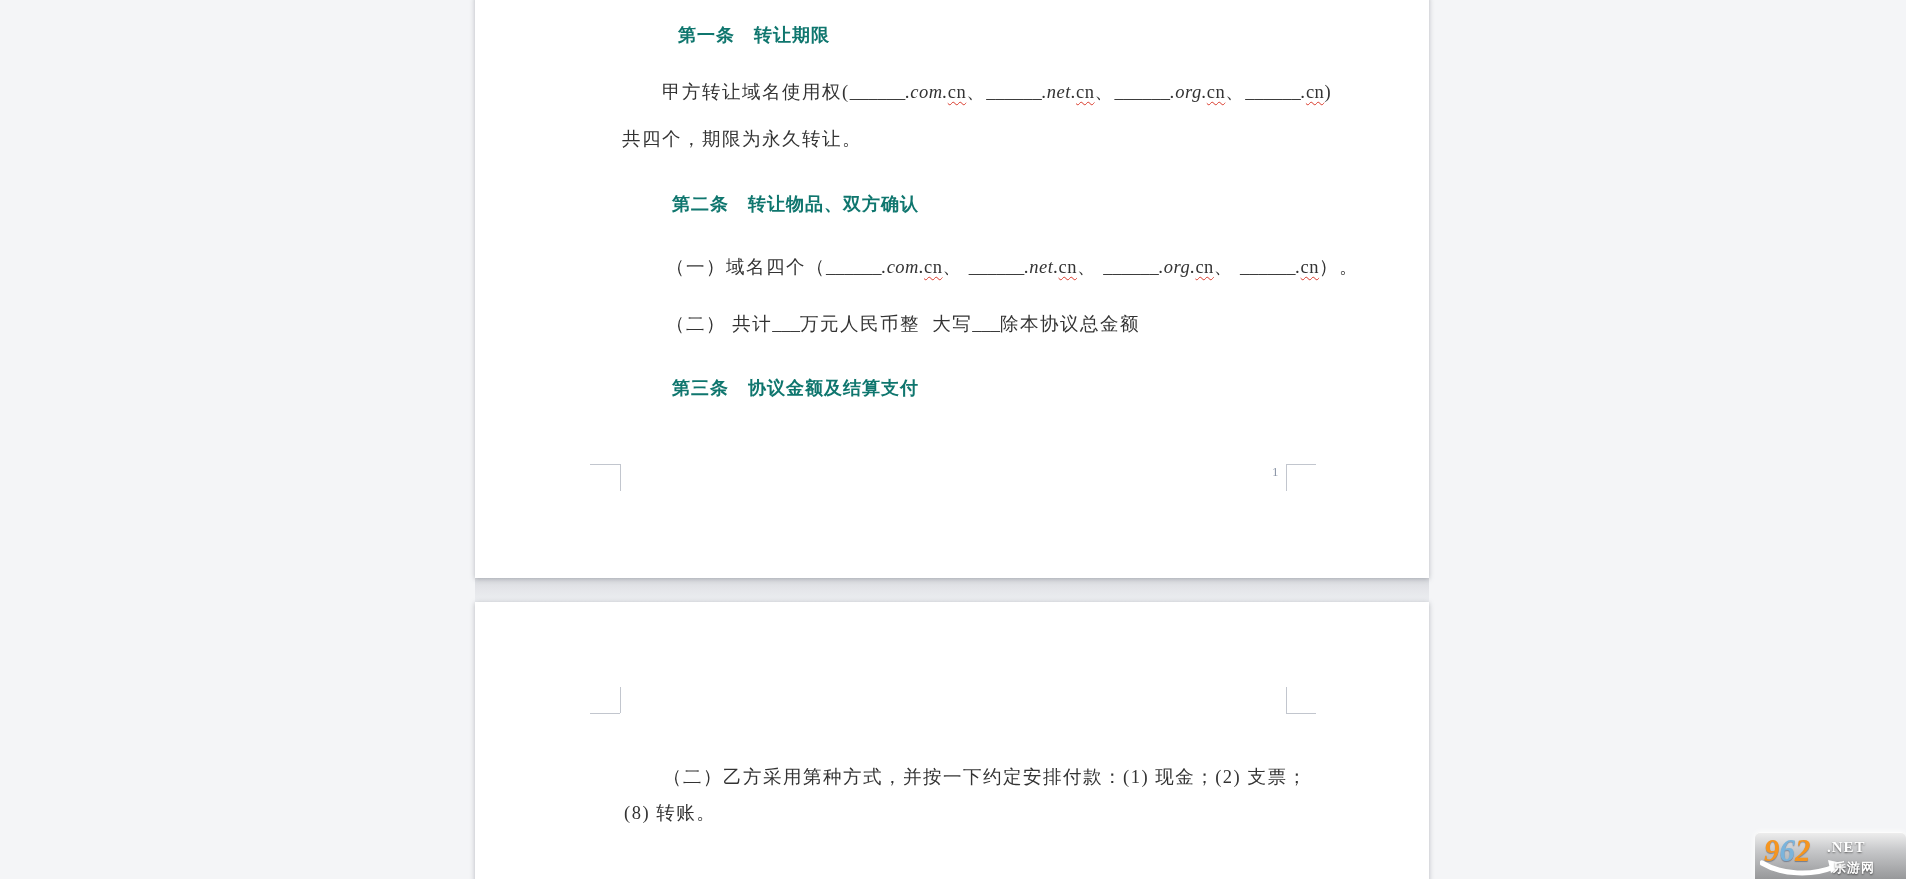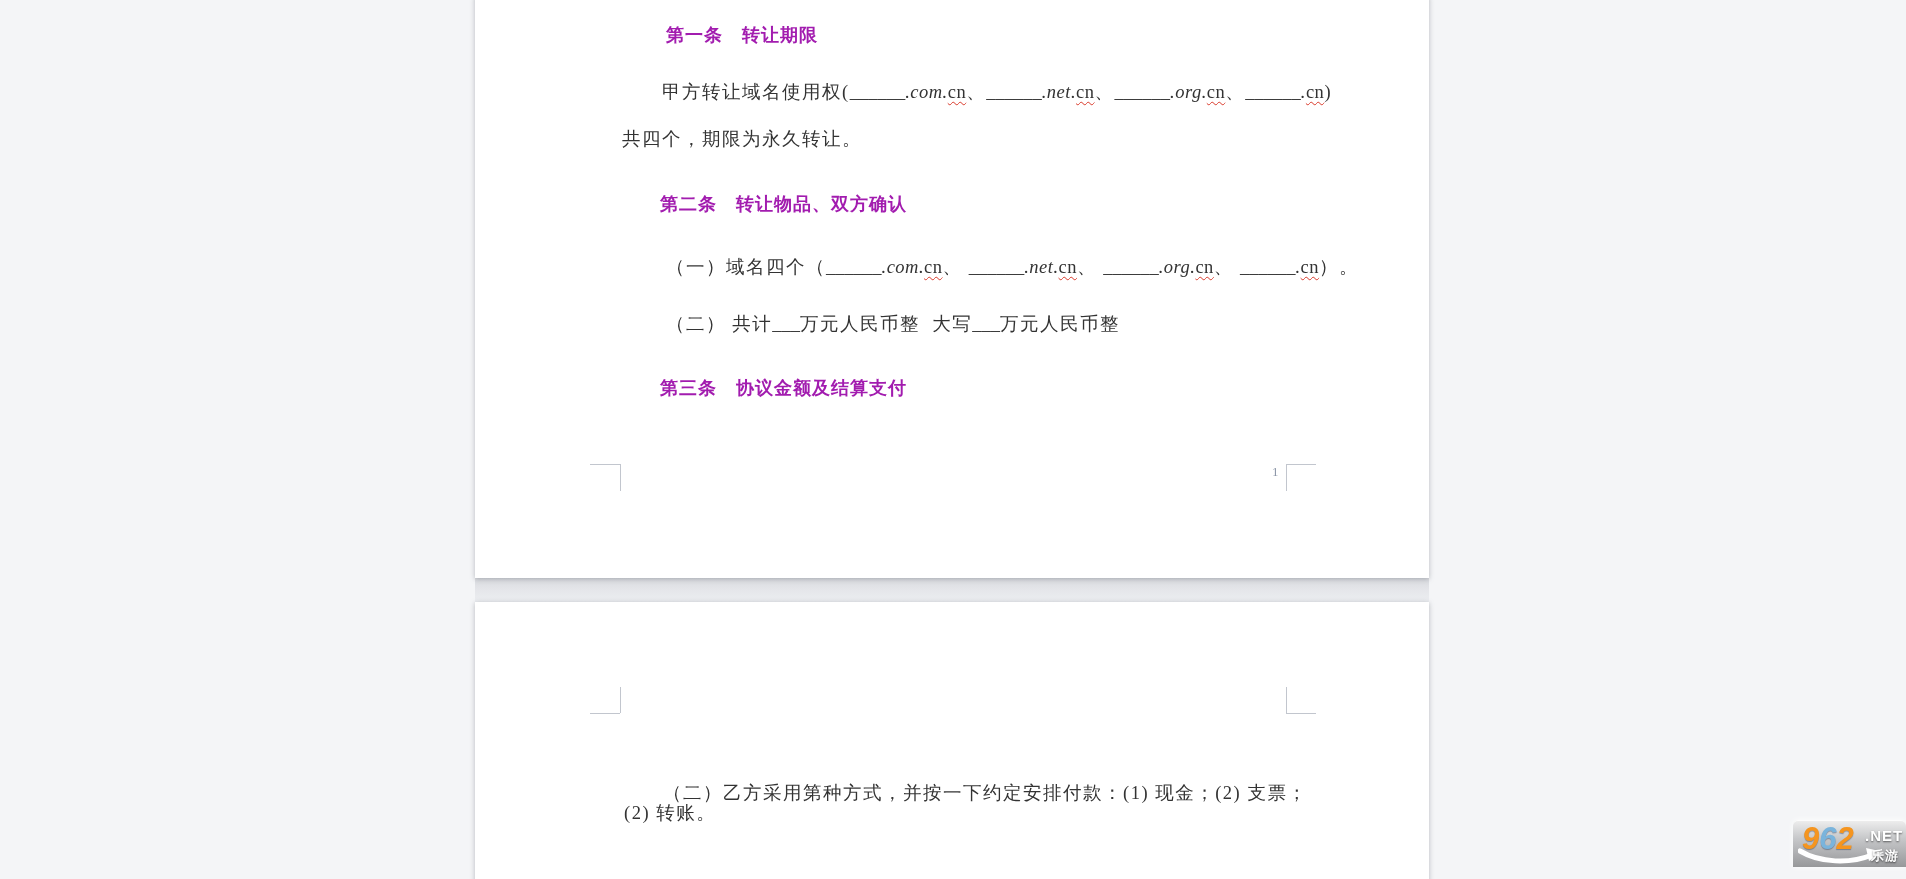--- a/index.html
+++ b/index.html
@@ -27,23 +27,24 @@
   .line{
     position:absolute;
     white-space:pre;
     font-size:18.5px;
     letter-spacing:1.5px;
     color:#333333;
     line-height:22px;
   }
   .line.h{
     font-weight:bold;
-    color:#a21caf;
+    color:#0f766e;
     font-size:18px;
     letter-spacing:1px;
+    margin-left:12px;
   }
   .line span.u{letter-spacing:0;}
   .line span.lat{letter-spacing:.5px;font-style:italic;}
   .line span.wavy{
     letter-spacing:.5px;
     text-decoration:underline wavy #d93a2b;
     text-decoration-thickness:1px;
     text-underline-offset:3px;
   }
   .pagenum{
@@ -52,27 +53,27 @@
     color:#8d97a8;
     letter-spacing:0;
   }
   
   .mark{position:absolute;background:#c2c6ce;}
   .mark.hseg{width:30px;height:1px;}
   .mark.vseg{width:1px;height:27px;}
   
   #watermark{
     position:absolute;
-    right:0;bottom:12px;
-    width:113px;height:47px;
+    right:0;bottom:0;
+    width:151px;height:47px;
     border-radius:5px 5px 0 0;
     background:linear-gradient(180deg,#efefef 0%,#c6c7c9 40%,#97989a 100%);
     box-shadow:inset 0 1px 0 rgba(255,255,255,.8), 0 0 6px rgba(255,255,255,.9);
     overflow:hidden;
-    font-family:Liberation Sans, sans-serif;
+    font-family:Liberation Serif, serif;
   }
   #wm-962{
     position:absolute;left:9px;top:1px;
     font-size:31px;font-weight:bold;font-style:italic;
     letter-spacing:0;
     text-shadow:0 1px 1px rgba(0,20,60,.35);
   }
   #wm-962 .d9,#wm-962 .d2{color:#f5951f;}
   #wm-962 .d6{color:#7ab4dc;}
   #wm-net{
@@ -95,40 +96,40 @@
 <div id="canvas">
 
   <div class="page-gap"></div>
 
   <div class="page" id="page1">
     <div class="line h" style="left:191px;top:28px;">第一条　转让期限</div>
     <div class="line" style="left:187px;top:85px;"><span>甲方转让域名使用权(</span><span class="u">______</span><span class="lat">.com.</span><span class="wavy">cn</span><span>、</span><span class="u">______</span><span class="lat">.net.</span><span class="wavy">cn</span><span>、</span><span class="u">______</span><span class="lat">.org.</span><span class="wavy">cn</span><span>、</span><span class="u">______</span><span class="lat">.</span><span class="wavy">cn</span><span>)</span></div>
     <div class="line" style="left:147px;top:132px;">共四个，期限为永久转让。</div>
     <div class="line h" style="left:185px;top:197px;">第二条　转让物品、双方确认</div>
     <div class="line" style="left:191px;top:260px;"><span>（一）域名四个（</span><span class="u">______</span><span class="lat">.com.</span><span class="wavy">cn</span><span>、 </span><span class="u">______</span><span class="lat">.net.</span><span class="wavy">cn</span><span>、 </span><span class="u">______</span><span class="lat">.org.</span><span class="wavy">cn</span><span>、 </span><span class="u">______</span><span class="lat">.</span><span class="wavy">cn</span><span>）。</span></div>
-    <div class="line" style="left:191px;top:317px;"><span>（二） 共计</span><span class="u">___</span><span>万元人民币整  大写</span><span class="u">___</span><span>万元人民币整</span></div>
+    <div class="line" style="left:191px;top:317px;"><span>（二） 共计</span><span class="u">___</span><span>万元人民币整  大写</span><span class="u">___</span><span>除本协议总金额</span></div>
     <div class="line h" style="left:185px;top:381px;">第三条　协议金额及结算支付</div>
 
     <div class="mark hseg" style="left:115px;top:468px;"></div>
     <div class="mark vseg" style="left:145px;top:468px;"></div>
     <div class="mark hseg" style="left:811px;top:468px;"></div>
     <div class="mark vseg" style="left:811px;top:468px;"></div>
 
     <div class="pagenum" style="left:797px;top:468px;">1</div>
   </div>
 
   <div class="page" id="page2">
 
     <div class="mark vseg" style="left:145px;top:85px;height:26px;"></div>
     <div class="mark hseg" style="left:115px;top:111px;"></div>
     <div class="mark vseg" style="left:811px;top:85px;height:26px;"></div>
     <div class="mark hseg" style="left:811px;top:111px;"></div>
 
-    <div class="line" style="left:188px;top:180px;">（二）乙方采用第种方式，并按一下约定安排付款：(1) 现金；(2) 支票；</div>
-    <div class="line" style="left:149px;top:200px;">(2) 转账。</div>
+    <div class="line" style="left:188px;top:164px;">（二）乙方采用第种方式，并按一下约定安排付款：(1) 现金；(2) 支票；</div>
+    <div class="line" style="left:149px;top:200px;">(8) 转账。</div>
   </div>
 
   <div id="watermark">
     <div id="wm-962">
       <span class="d9">9</span><span class="d6">6</span><span class="d2">2</span>
     </div>
     <div id="wm-net">.NET</div>
     <svg id="wm-swoosh" width="88" height="20" viewBox="0 0 88 20">
       <path d="M2,5 C22,17 52,18 74,9" stroke="#ffffff" stroke-width="5" fill="none" stroke-linecap="round"></path>
       <path d="M68,2 L86,6 L71,15 Z" fill="#ffffff"></path>

